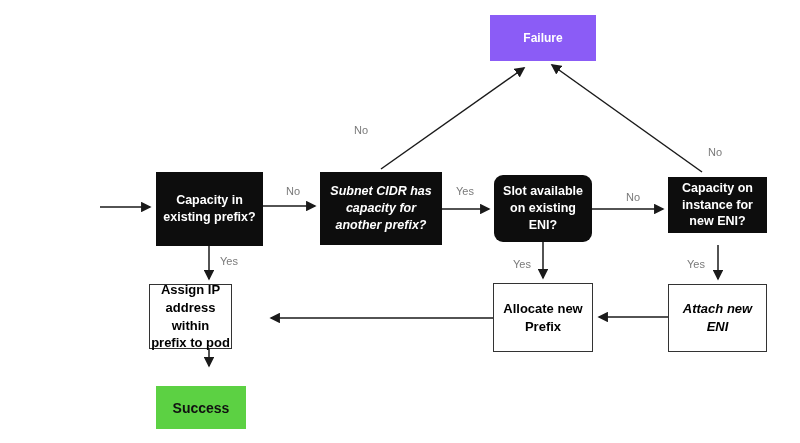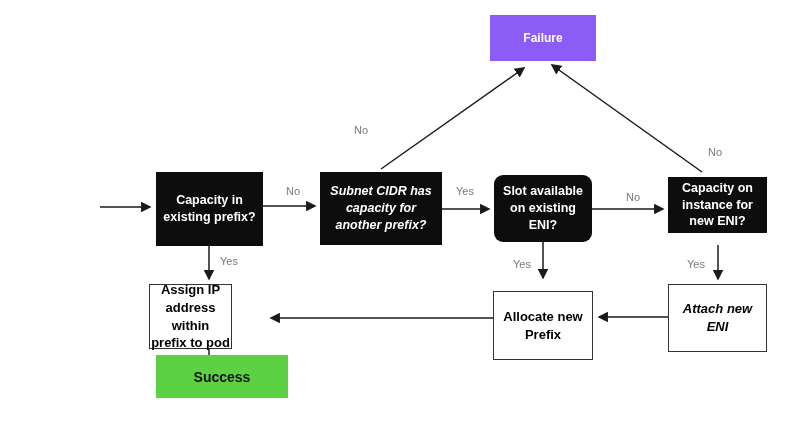--- a/index.html
+++ b/index.html
@@ -74,23 +74,23 @@
   }
 
   
   #n-start    { left: 14px;  top: 173px; width: 86px;  height: 68px; }
   #n-q1       { left: 156px; top: 172px; width: 107px; height: 74px; }
   #n-q2       { left: 320px; top: 172px; width: 122px; height: 73px; font-style: italic; }
   #n-q3       { left: 494px; top: 175px; width: 98px;  height: 67px; border-radius: 9px; }
   #n-q4       { left: 668px; top: 177px; width: 99px;  height: 56px; }
   #n-failure  { left: 490px; top: 15px;  width: 106px; height: 46px; }
   #n-assign   { left: 149px; top: 284px; width: 83px; height: 65px; }
-  #n-allocate { left: 493px; top: 283px; width: 100px; height: 69px; margin-top: 8px; }
+  #n-allocate { left: 493px; top: 283px; width: 100px; height: 69px; }
   #n-attach   { left: 668px; top: 284px; width: 99px;  height: 68px; font-style: italic; }
-  #n-success  { left: 156px; top: 355px; width: 132px; height: 43px; }
+  #n-success  { left: 156px; top: 386px; width: 90px; height: 43px; }
 
   
   #l-q1-no    { left: 286px; top: 185px; }
   #l-q1-yes   { left: 220px; top: 255px; }
   #l-q2-yes   { left: 456px; top: 185px; }
   #l-q2-no    { left: 354px; top: 124px; }
   #l-q3-no    { left: 626px; top: 191px; }
   #l-q3-yes   { left: 513px; top: 258px; }
   #l-q4-no    { left: 708px; top: 146px; }
   #l-q4-yes   { left: 687px; top: 258px; }

